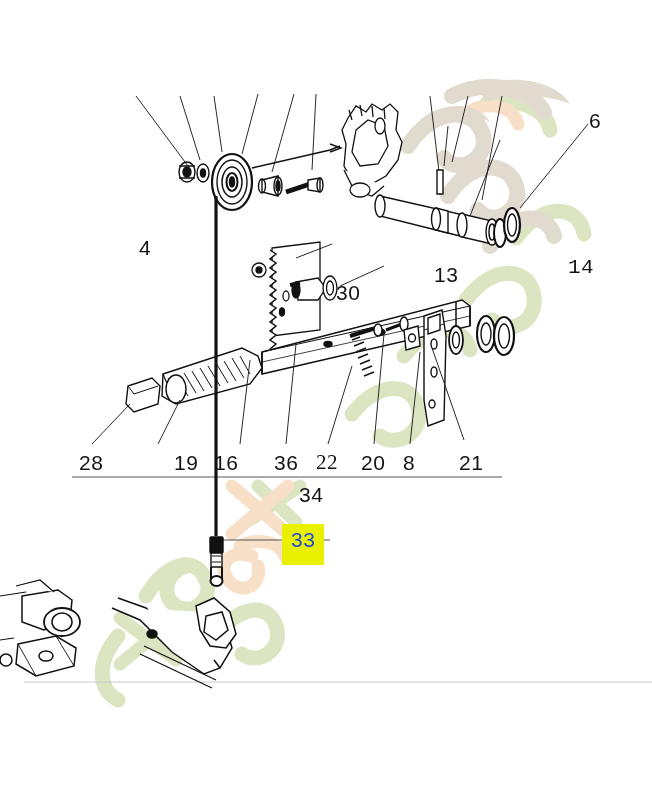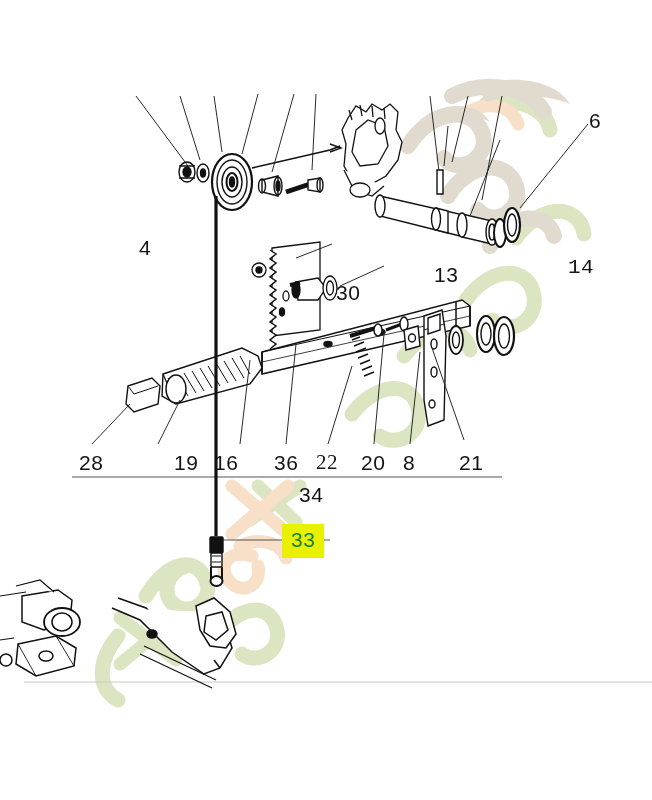--- a/index.html
+++ b/index.html
@@ -28,22 +28,22 @@
     position: absolute;
     font-family: "Liberation Sans", sans-serif;
     font-size: 21px;
     color: #141414;
     line-height: 1;
     white-space: nowrap;
     letter-spacing: 0.5px;
   }
   .label.hl {
     background: #e9f000;
-    padding: 5px 9px 8px 9px;
-    color: #15803d;
+    padding: 5px 9px 15px 9px;
+    color: #1d4ed8;
   }
 </style>
 </head>
 <body>
 
 <div id="page">
 
   <svg class="layer" viewBox="0 0 652 800">
 
     <g opacity="0.6">

